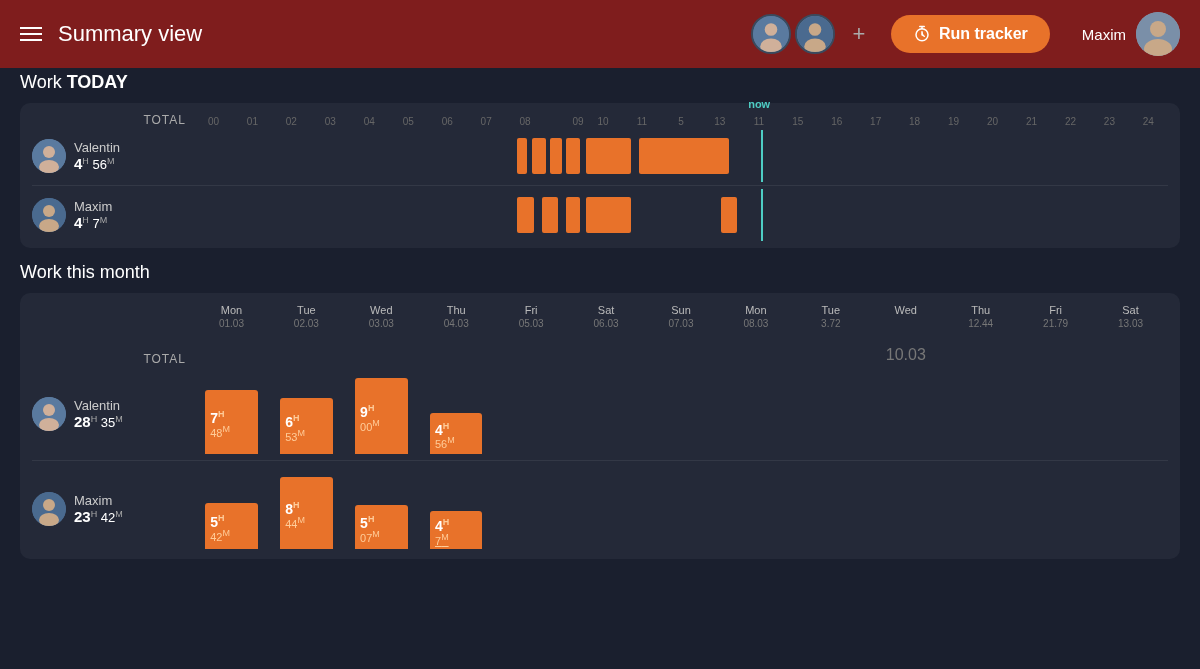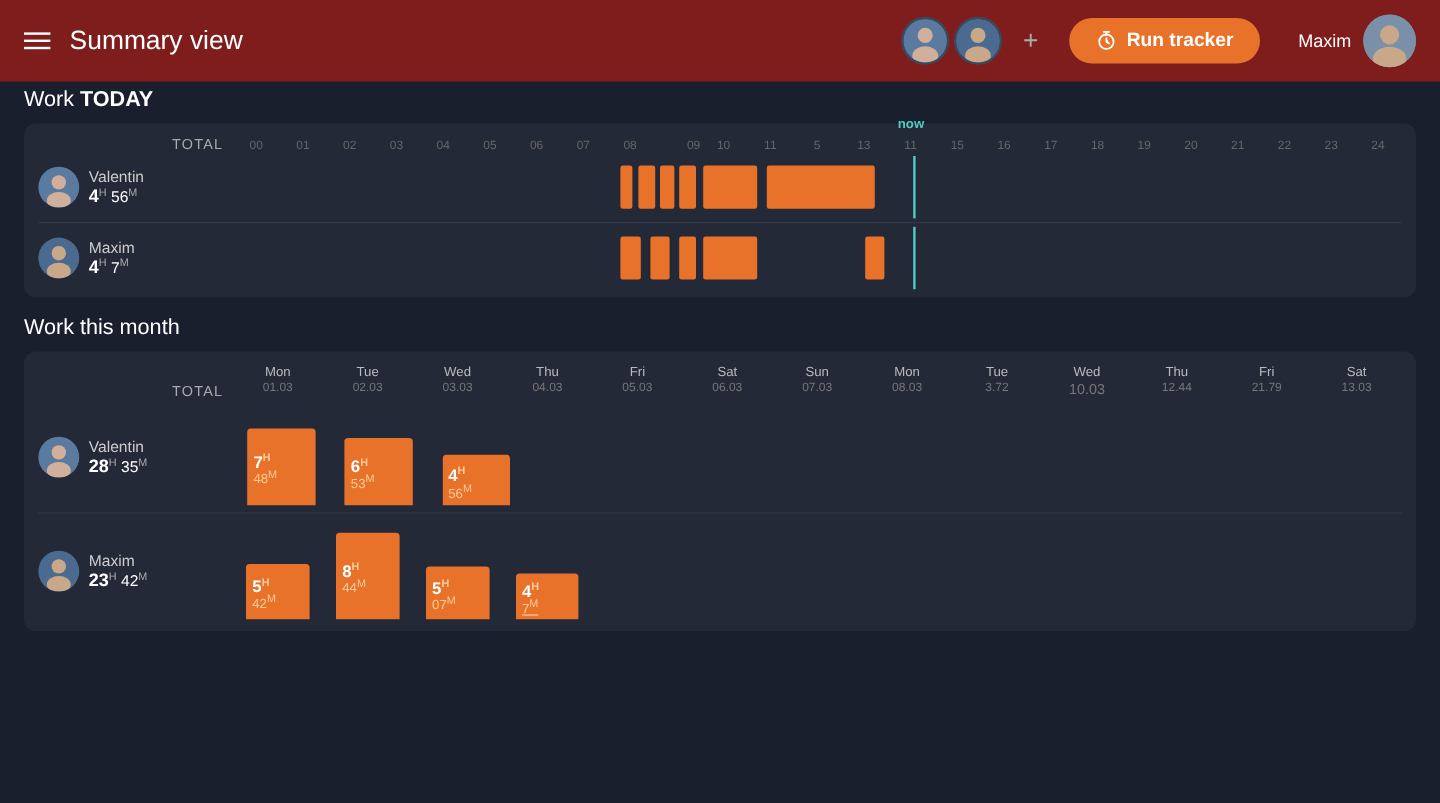--- a/index.html
+++ b/index.html
@@ -410,21 +410,21 @@
         <div style="flex:1;text-align:center;font-size:11px;line-height:1.3;">
             <span style="display:block;color:#bbb;">Mon</span>
             <span style="display:block;color:#777;font-size:10px;">08.03</span>
           </div>
         <div style="flex:1;text-align:center;font-size:11px;line-height:1.3;">
             <span style="display:block;color:#bbb;">Tue</span>
             <span style="display:block;color:#777;font-size:10px;">3.72</span>
           </div>
         <div style="flex:1;text-align:center;font-size:11px;line-height:1.3;">
             <span style="display:block;color:#bbb;">Wed</span>
-            <span style="display:block;color:#777;font-size:12px;">10.03</span>
+            <span style="display:block;color:#777;font-size:16px;margin-top:28px;">10.03</span>
           </div>
         <div style="flex:1;text-align:center;font-size:11px;line-height:1.3;">
             <span style="display:block;color:#bbb;">Thu</span>
             <span style="display:block;color:#777;font-size:10px;">12.44</span>
           </div>
         <div style="flex:1;text-align:center;font-size:11px;line-height:1.3;">
             <span style="display:block;color:#bbb;">Fri</span>
             <span style="display:block;color:#777;font-size:10px;">21.79</span>
           </div>
         <div style="flex:1;text-align:center;font-size:11px;line-height:1.3;">
@@ -458,20 +458,26 @@
               <span style="font-size:11px;color:#ffcc99;line-height:1;">48<sup style="font-size:9px;">M</sup></span>
             </div>
           </div>
           <div class="month-day-col">
             <div class="month-bar" style="height: 70%;">
               <span style="font-size:14px;font-weight:700;line-height:1;">6<sup style="font-size:9px;color:#ffcc99;">H</sup></span>
               <span style="font-size:11px;color:#ffcc99;line-height:1;">53<sup style="font-size:9px;">M</sup></span>
             </div>
           </div>
           <div class="month-day-col">
+            <div class="month-bar" style="height: 95%;">
+              <span style="font-size:14px;font-weight:700;line-height:1;">9<sup style="font-size:9px;color:#ffcc99;">H</sup></span>
+              <span style="font-size:11px;color:#ffcc99;line-height:1;">00<sup style="font-size:9px;">M</sup></span>
+            </div>
+          </div>
+          <div class="month-day-col">
             <div class="month-bar" style="height: 52%;">
               <span style="font-size:14px;font-weight:700;line-height:1;">4<sup style="font-size:9px;color:#ffcc99;">H</sup></span>
               <span style="font-size:11px;color:#ffcc99;line-height:1;">56<sup style="font-size:9px;">M</sup></span>
             </div>
           </div>
           <div class="month-day-col"></div>
           <div class="month-day-col"></div>
           <div class="month-day-col"></div>
           <div class="month-day-col"></div>
           <div class="month-day-col"></div>

